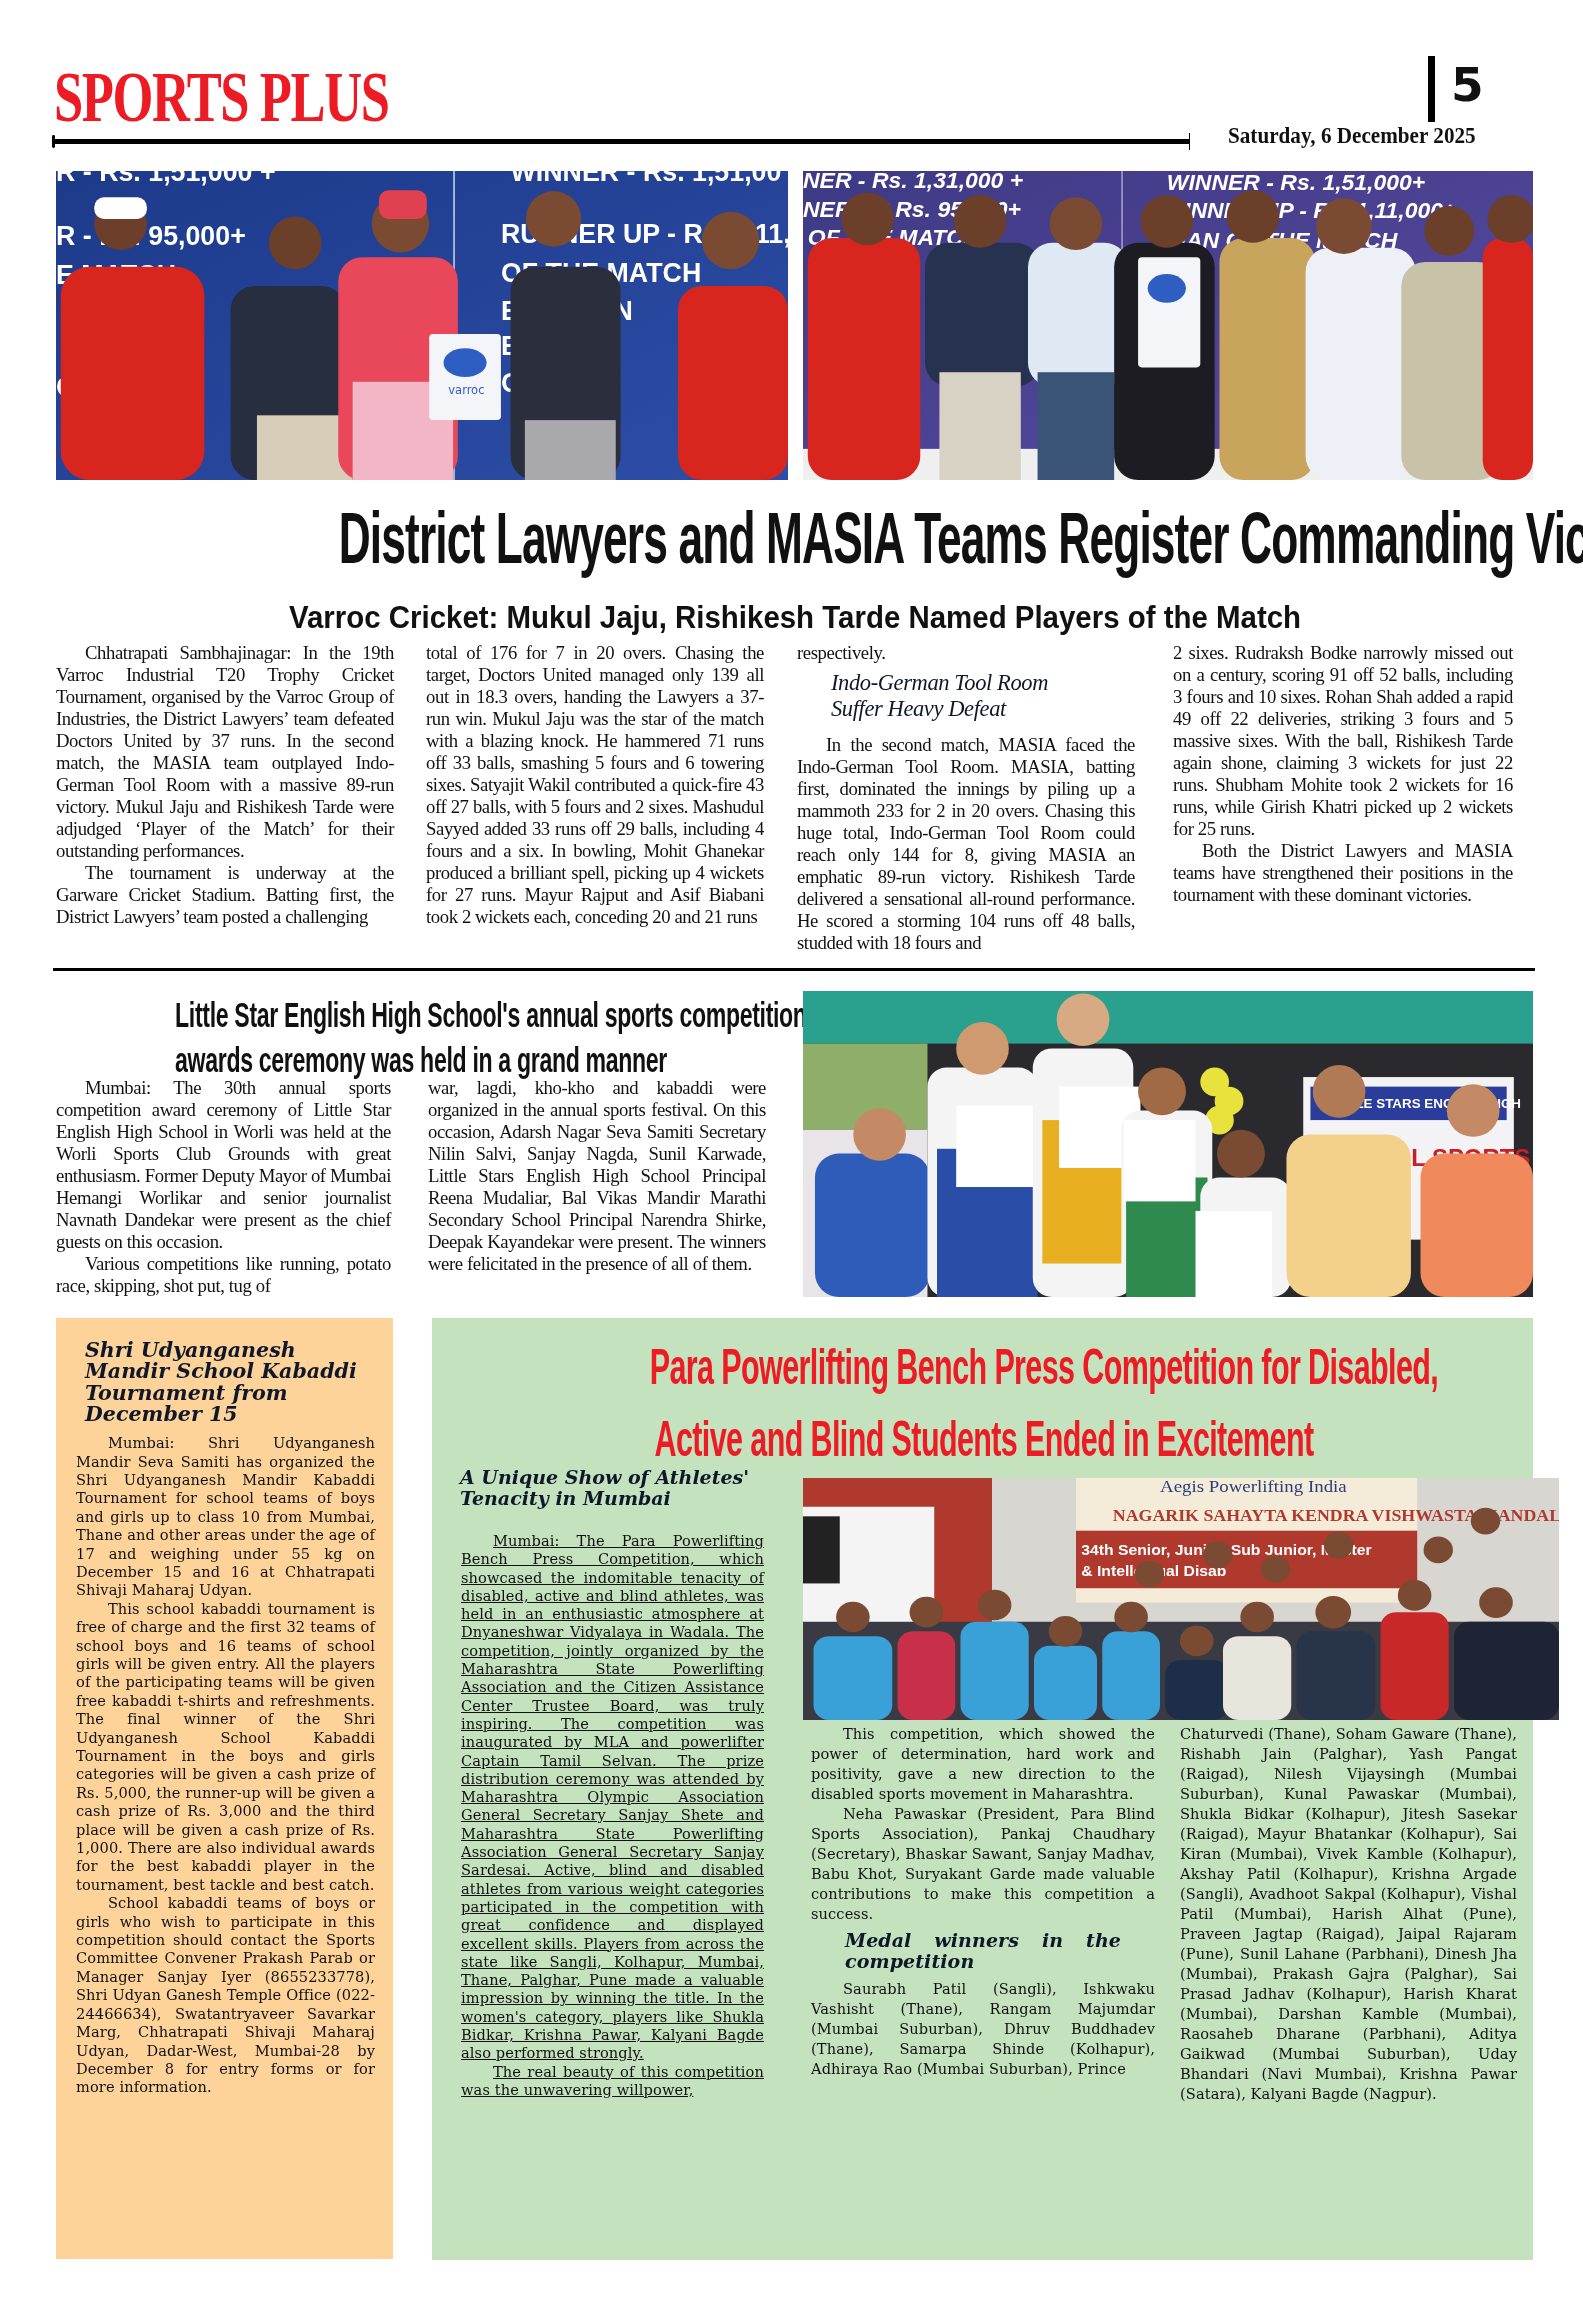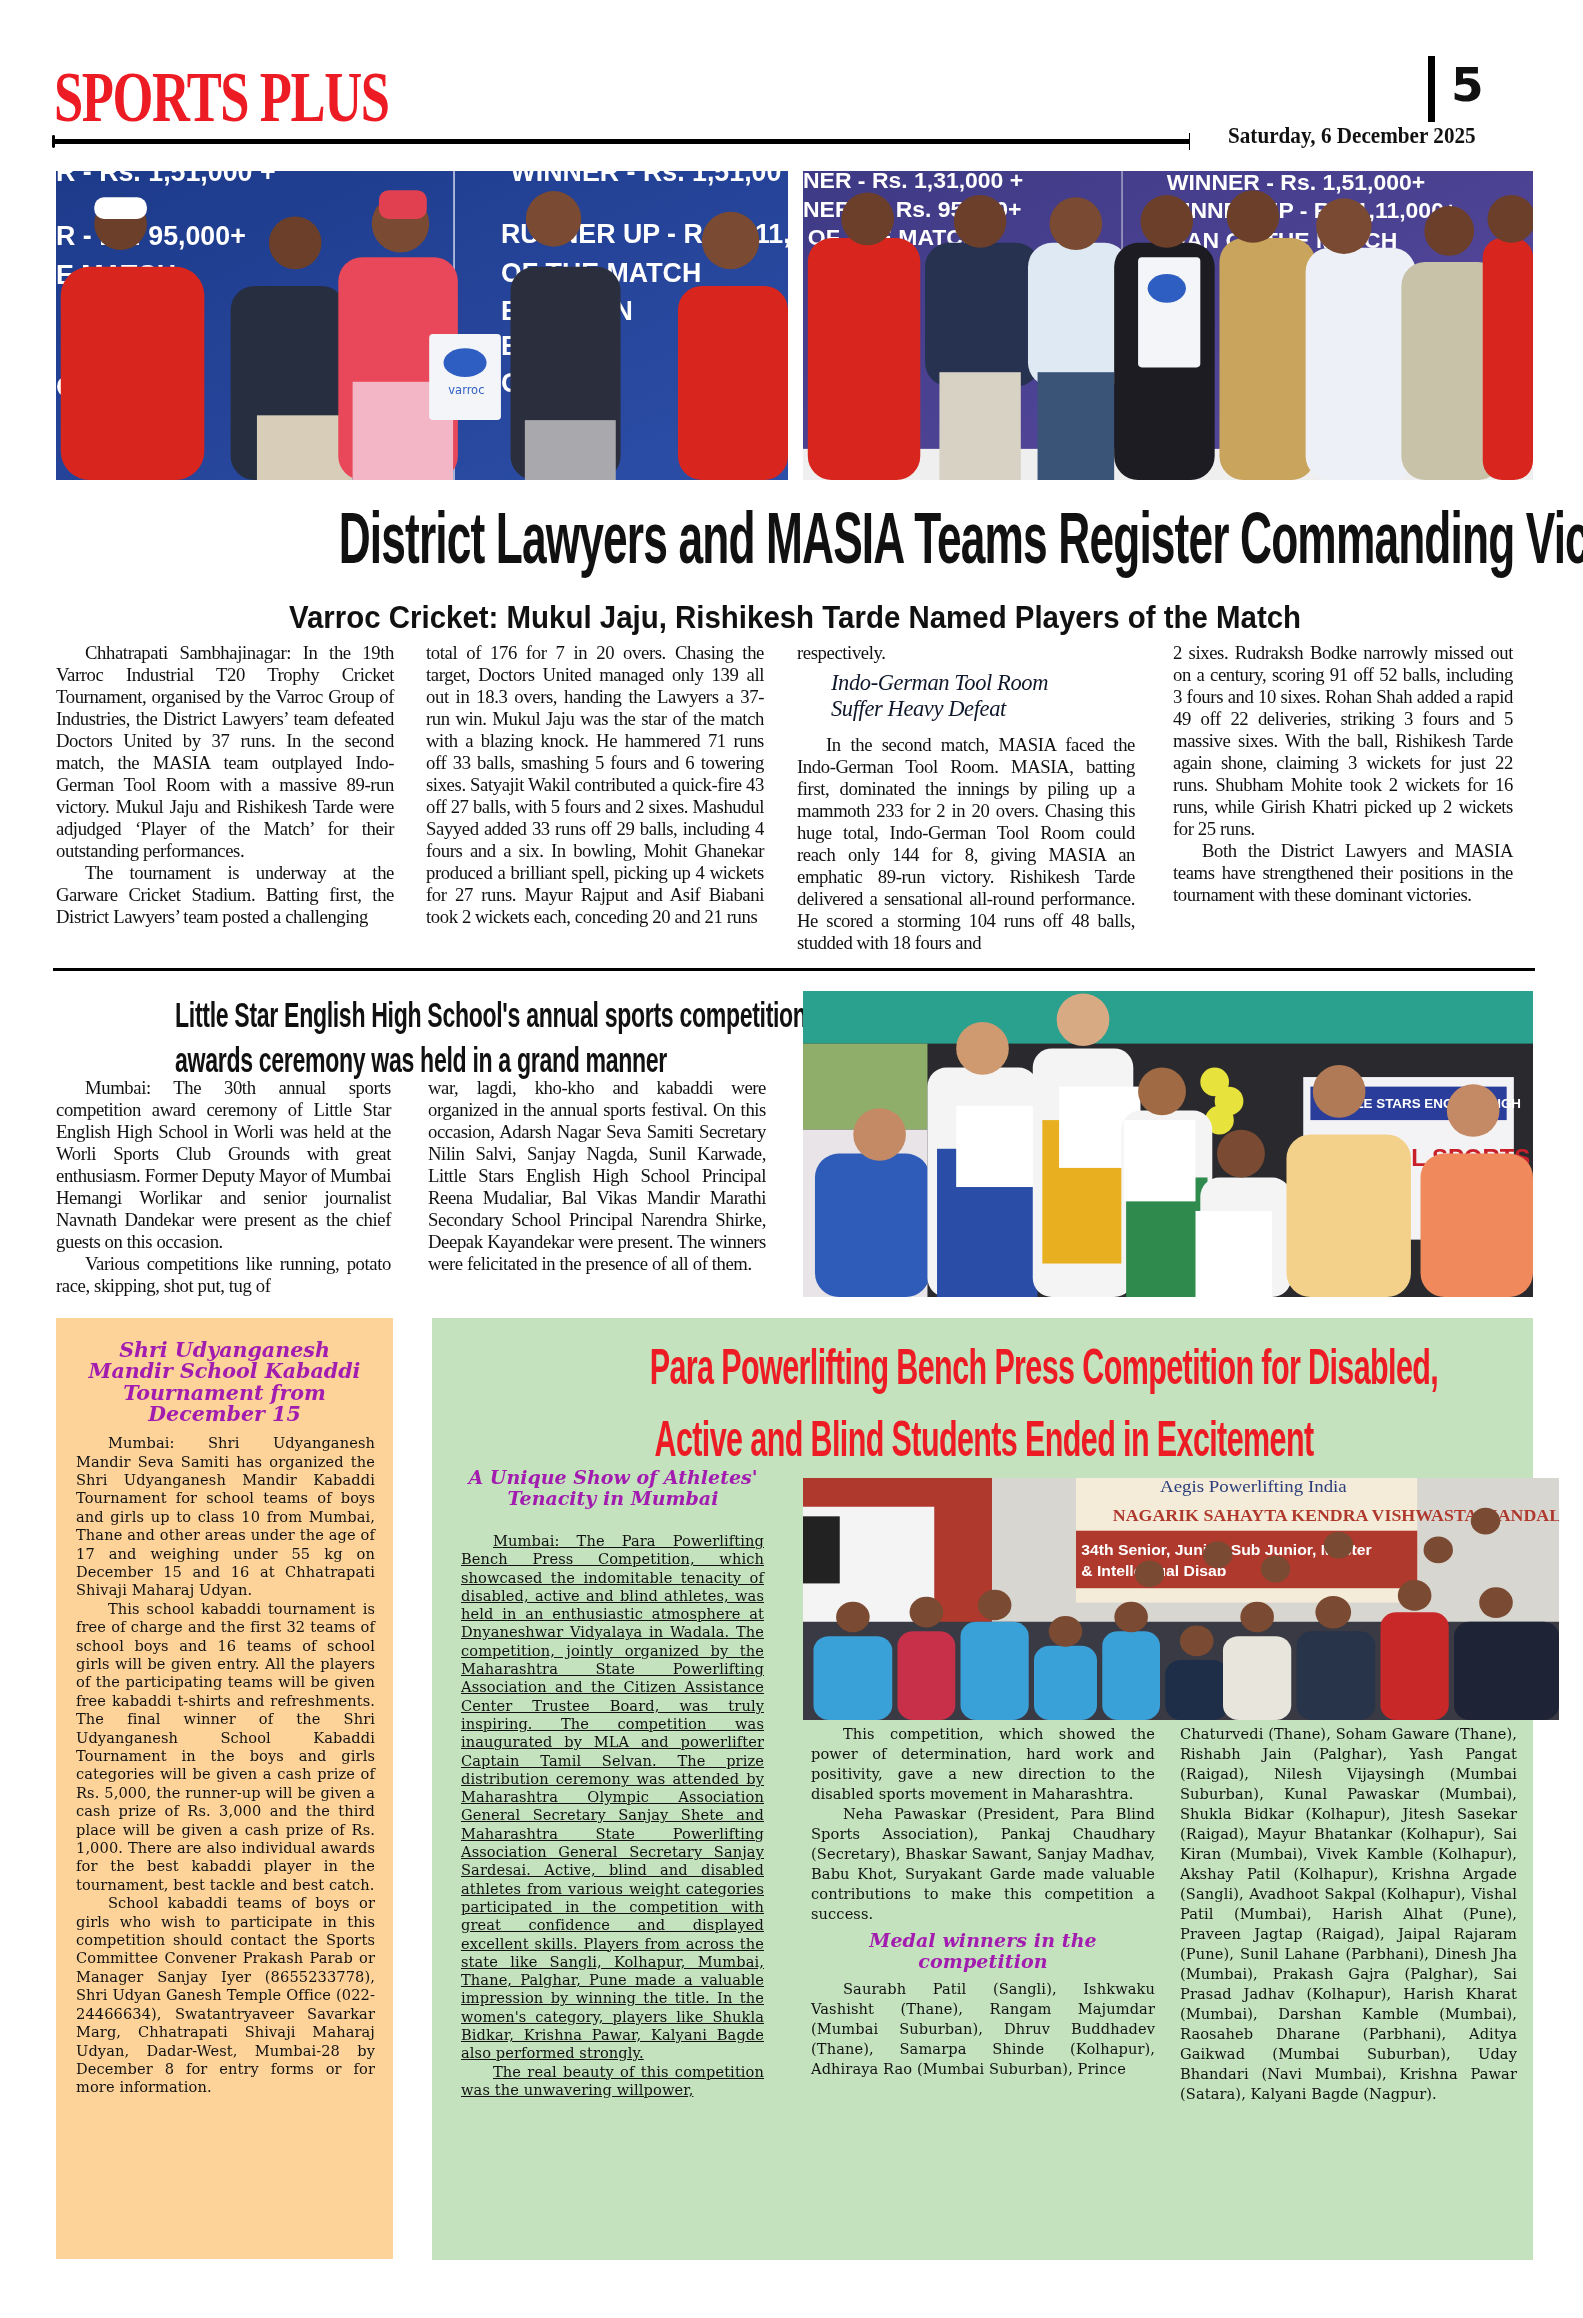--- a/index.html
+++ b/index.html
@@ -33,21 +33,21 @@
 
   .red-italic-sub { font-style: italic; color: #0f172a; text-align: left; font-weight: normal; }
 
   #rule-mid { left: 53px; top: 968px; width: 1482px; height: 3.4px; background: #000; }
 
   #h2 { left: 53px; top: 992px; width: 718px; text-align: center; font-size: 35px; line-height: 45px; letter-spacing: -0.5px; }
   #h2 span { display: block; transform: scaleX(0.66); transform-origin: center top; white-space: nowrap; }
 
   
   #kabaddi-box { left: 56px; top: 1318px; width: 337px; height: 941px; background: #fed39a; }
-  .box-title { font-family: "DejaVu Serif", serif; font-style: italic; font-weight: bold; color: #a21caf; text-align: center; }
+  .box-title { font-family: "DejaVu Serif", serif; font-style: italic; font-weight: bold; color: #0f172a; }
   .box-text { font-family: "DejaVu Serif", serif; text-align: justify; color: #111; }
   .box-text p { text-indent: 32px; }
 
   
   #para-box { left: 432px; top: 1318px; width: 1101px; height: 942px; background: #c3e2bd; }
   #para-h { left: 436px; top: 1331px; width: 1096px; text-align: center; color: #ed1c24; font-size: 50px; line-height: 72px; letter-spacing: -1px; }
   #para-h span { display: block; transform: scaleX(0.61); transform-origin: center top; white-space: nowrap; }
 </style>
 </head>
 <body>
@@ -97,21 +97,21 @@
       <text x="820" y="465" font-family="DejaVu Sans, sans-serif" font-size="24" fill="#2f5ec2">varroc</text>
       <rect x="950" y="200" width="230" height="445" rx="50" fill="#2b2f3d"></rect>
       <rect x="980" y="520" width="190" height="125" fill="#a8a8ad"></rect>
       <circle cx="1040" cy="100" r="58" fill="#7a4a32"></circle>
       <rect x="1300" y="240" width="230" height="405" rx="50" fill="#d8261e"></rect>
       <circle cx="1410" cy="145" r="60" fill="#7a4a32"></circle>
     </g>
   </svg>
 </div>
 
-<div class="abs photo" style="left:803px; top:171px; width:730px; height:309px;" title="Varroc cricket prize presentation to MASIA player">
+<div class="abs photo" style="left:803px; top:171px; width:730px; height:309px;font-style:italic;" title="Varroc cricket prize presentation to MASIA player">
   <svg viewBox="0 0 1525 645" preserveAspectRatio="none">
     <defs>
       <linearGradient id="bgR" x1="0" y1="0" x2="1" y2="1">
         <stop offset="0" stop-color="#3e3a85"></stop>
           <stop offset="1" stop-color="#5a4aa0"></stop>
       </linearGradient>
     </defs>
     <rect width="1525" height="645" fill="url(#bgR)"></rect>
     <rect x="0" y="580" width="1525" height="65" fill="#efefef"></rect>
     <rect x="665" y="0" width="3" height="580" fill="#aaa8cc"></rect>

